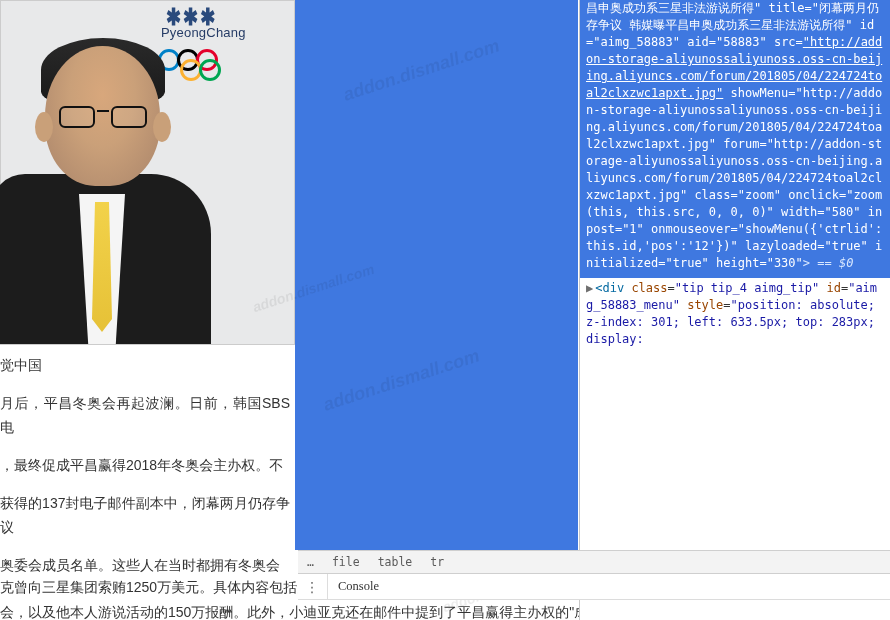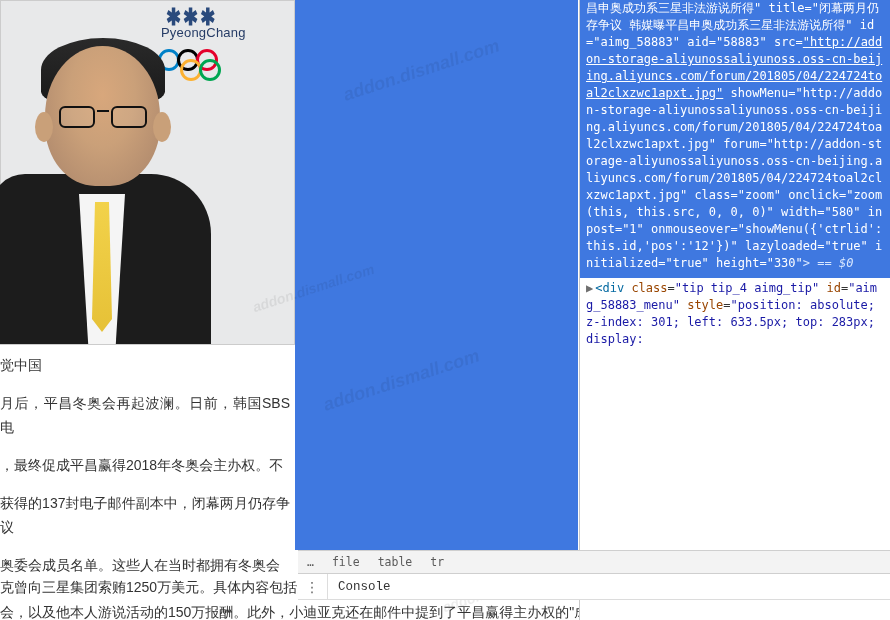--- a/index.html
+++ b/index.html
@@ -222,21 +222,21 @@
     align-items: center;
     font-size: 12.5px;
     color: #333;
     border-bottom: 1px solid #dcdcdc;
   }
   .kebab {
     width: 30px; text-align: center; color: #666; font-size: 14px;
     border-right: 1px solid #ddd; height: 100%; display:flex; align-items:center; justify-content:center;
     letter-spacing: 1px;
   }
-  .console-label { padding: 0 10px; font-family: Liberation Mono, monospace; }
+  .console-label { padding: 0 10px; font-family: Liberation Serif, serif; }
 
   .article-under {
     position: absolute;
     left: 0;
     top: 600px;
     width: 870px;
     font-size: 14px;
     line-height: 24px;
     color: #333;
     white-space: nowrap;

